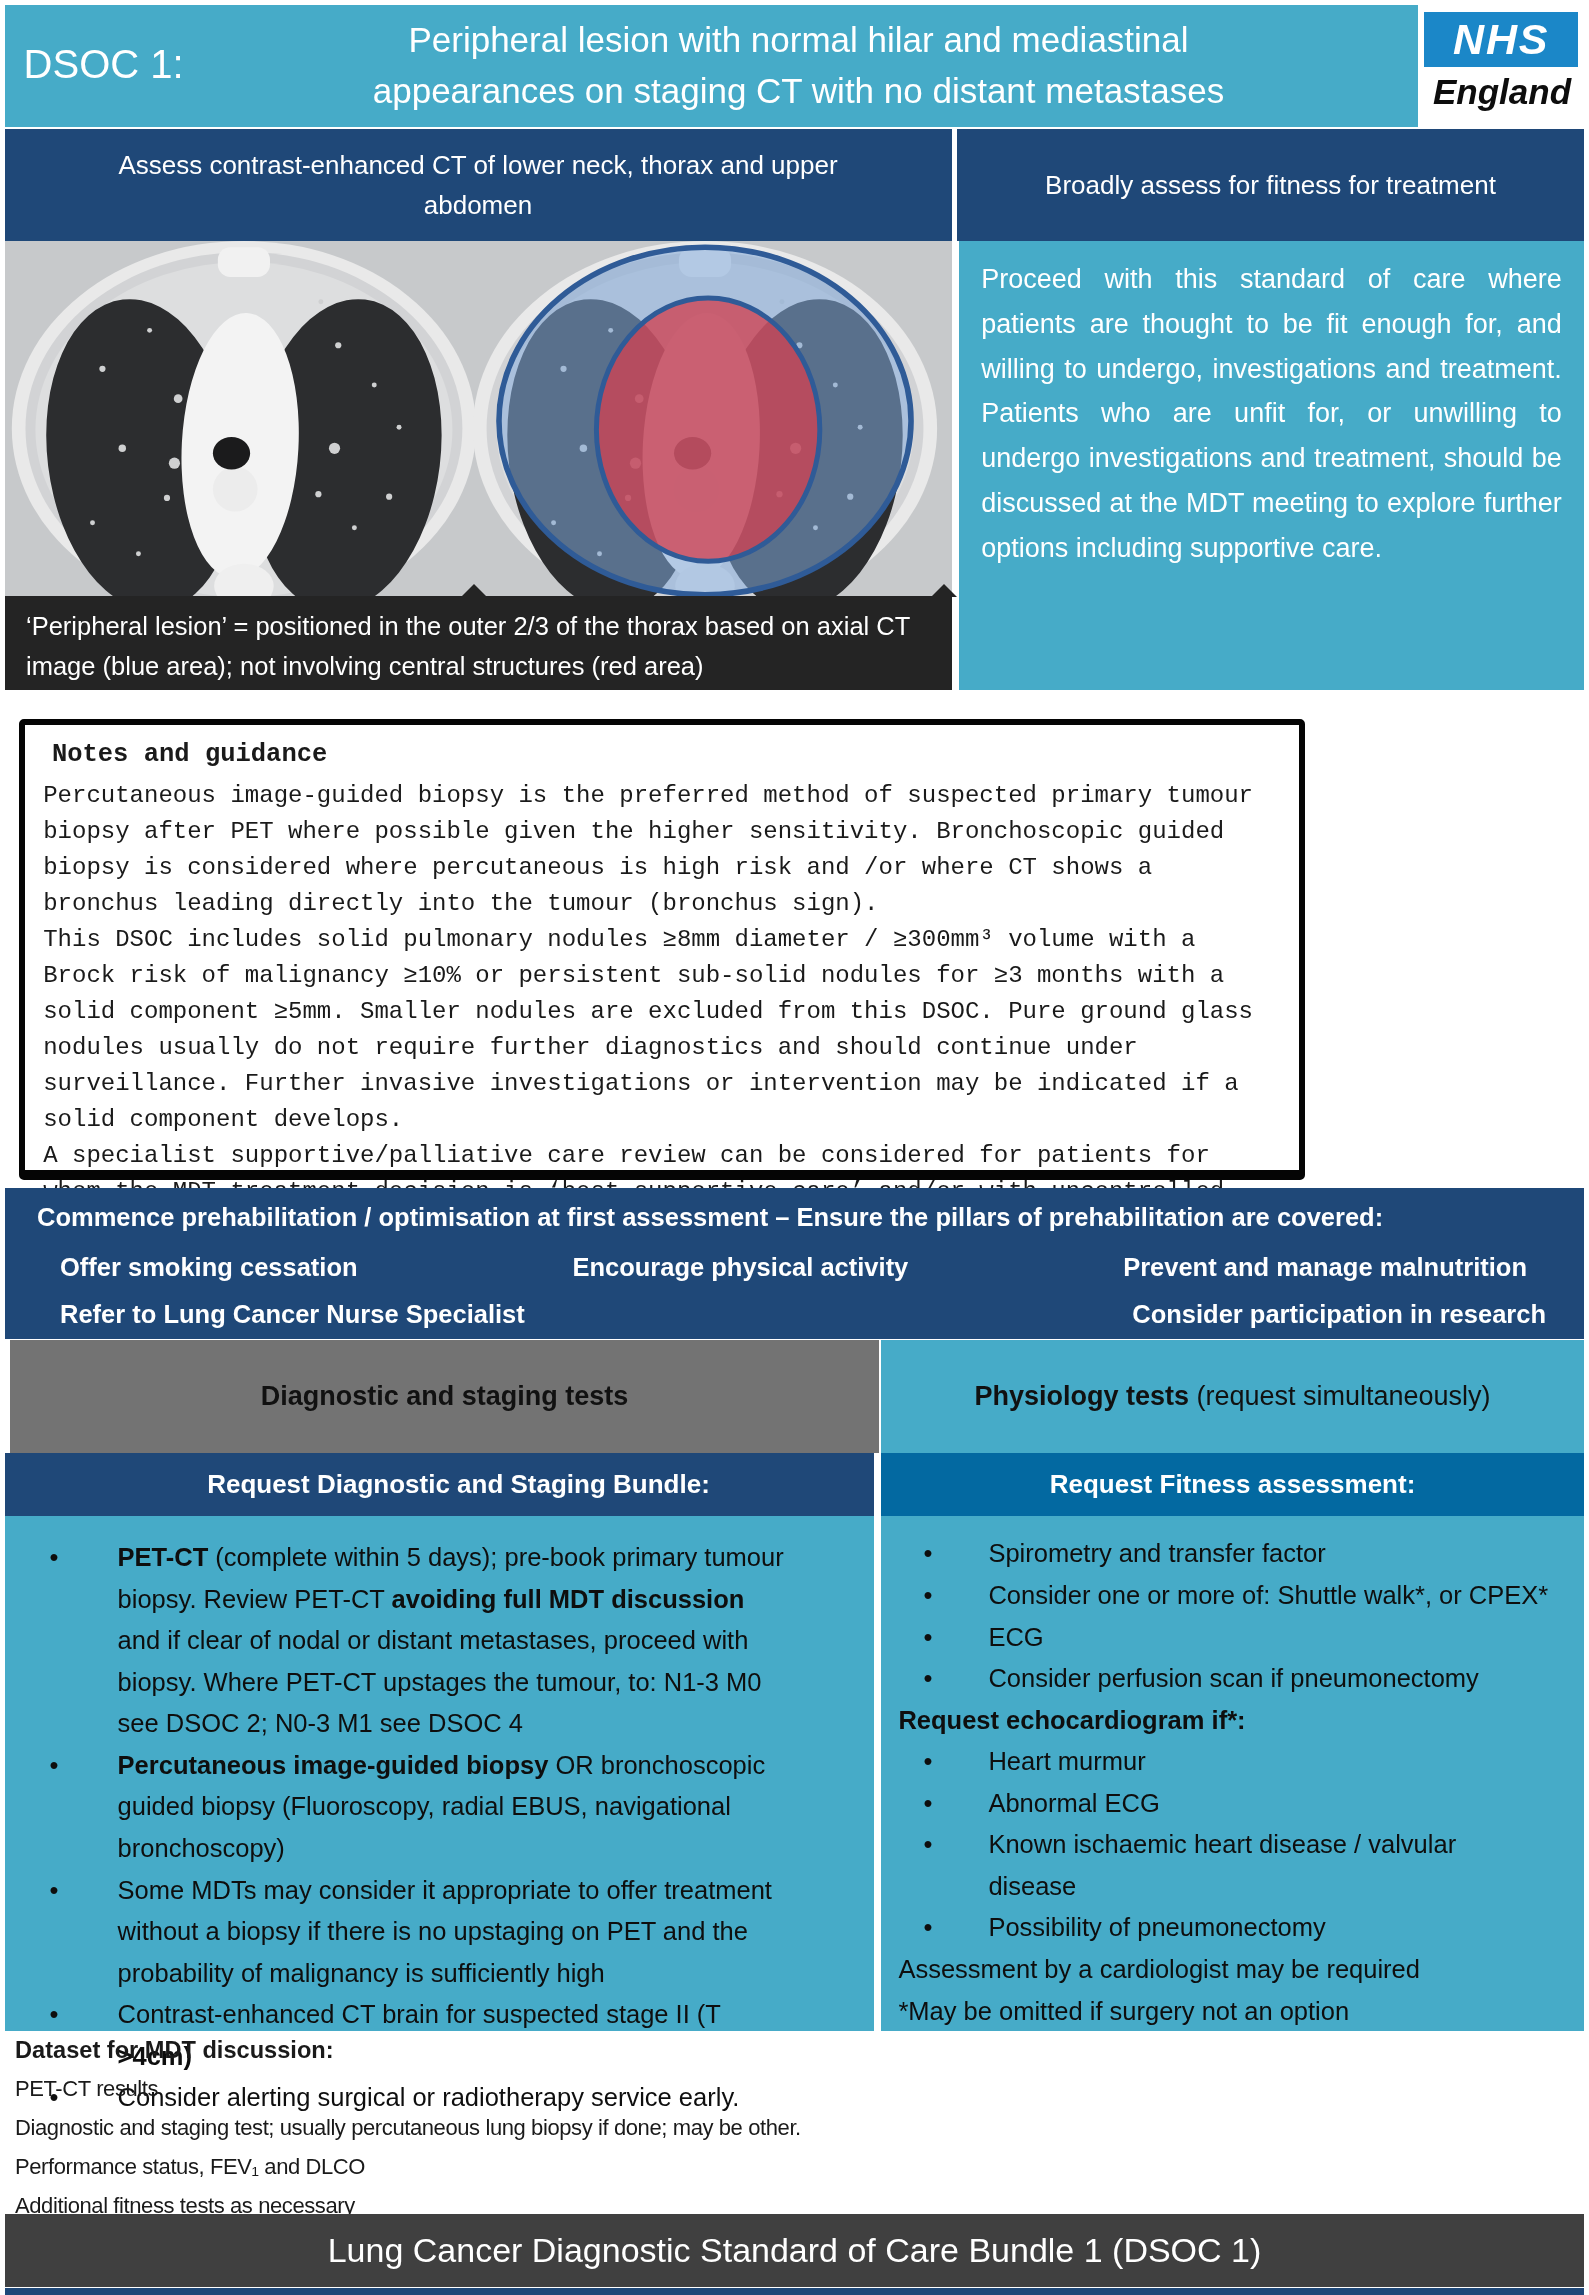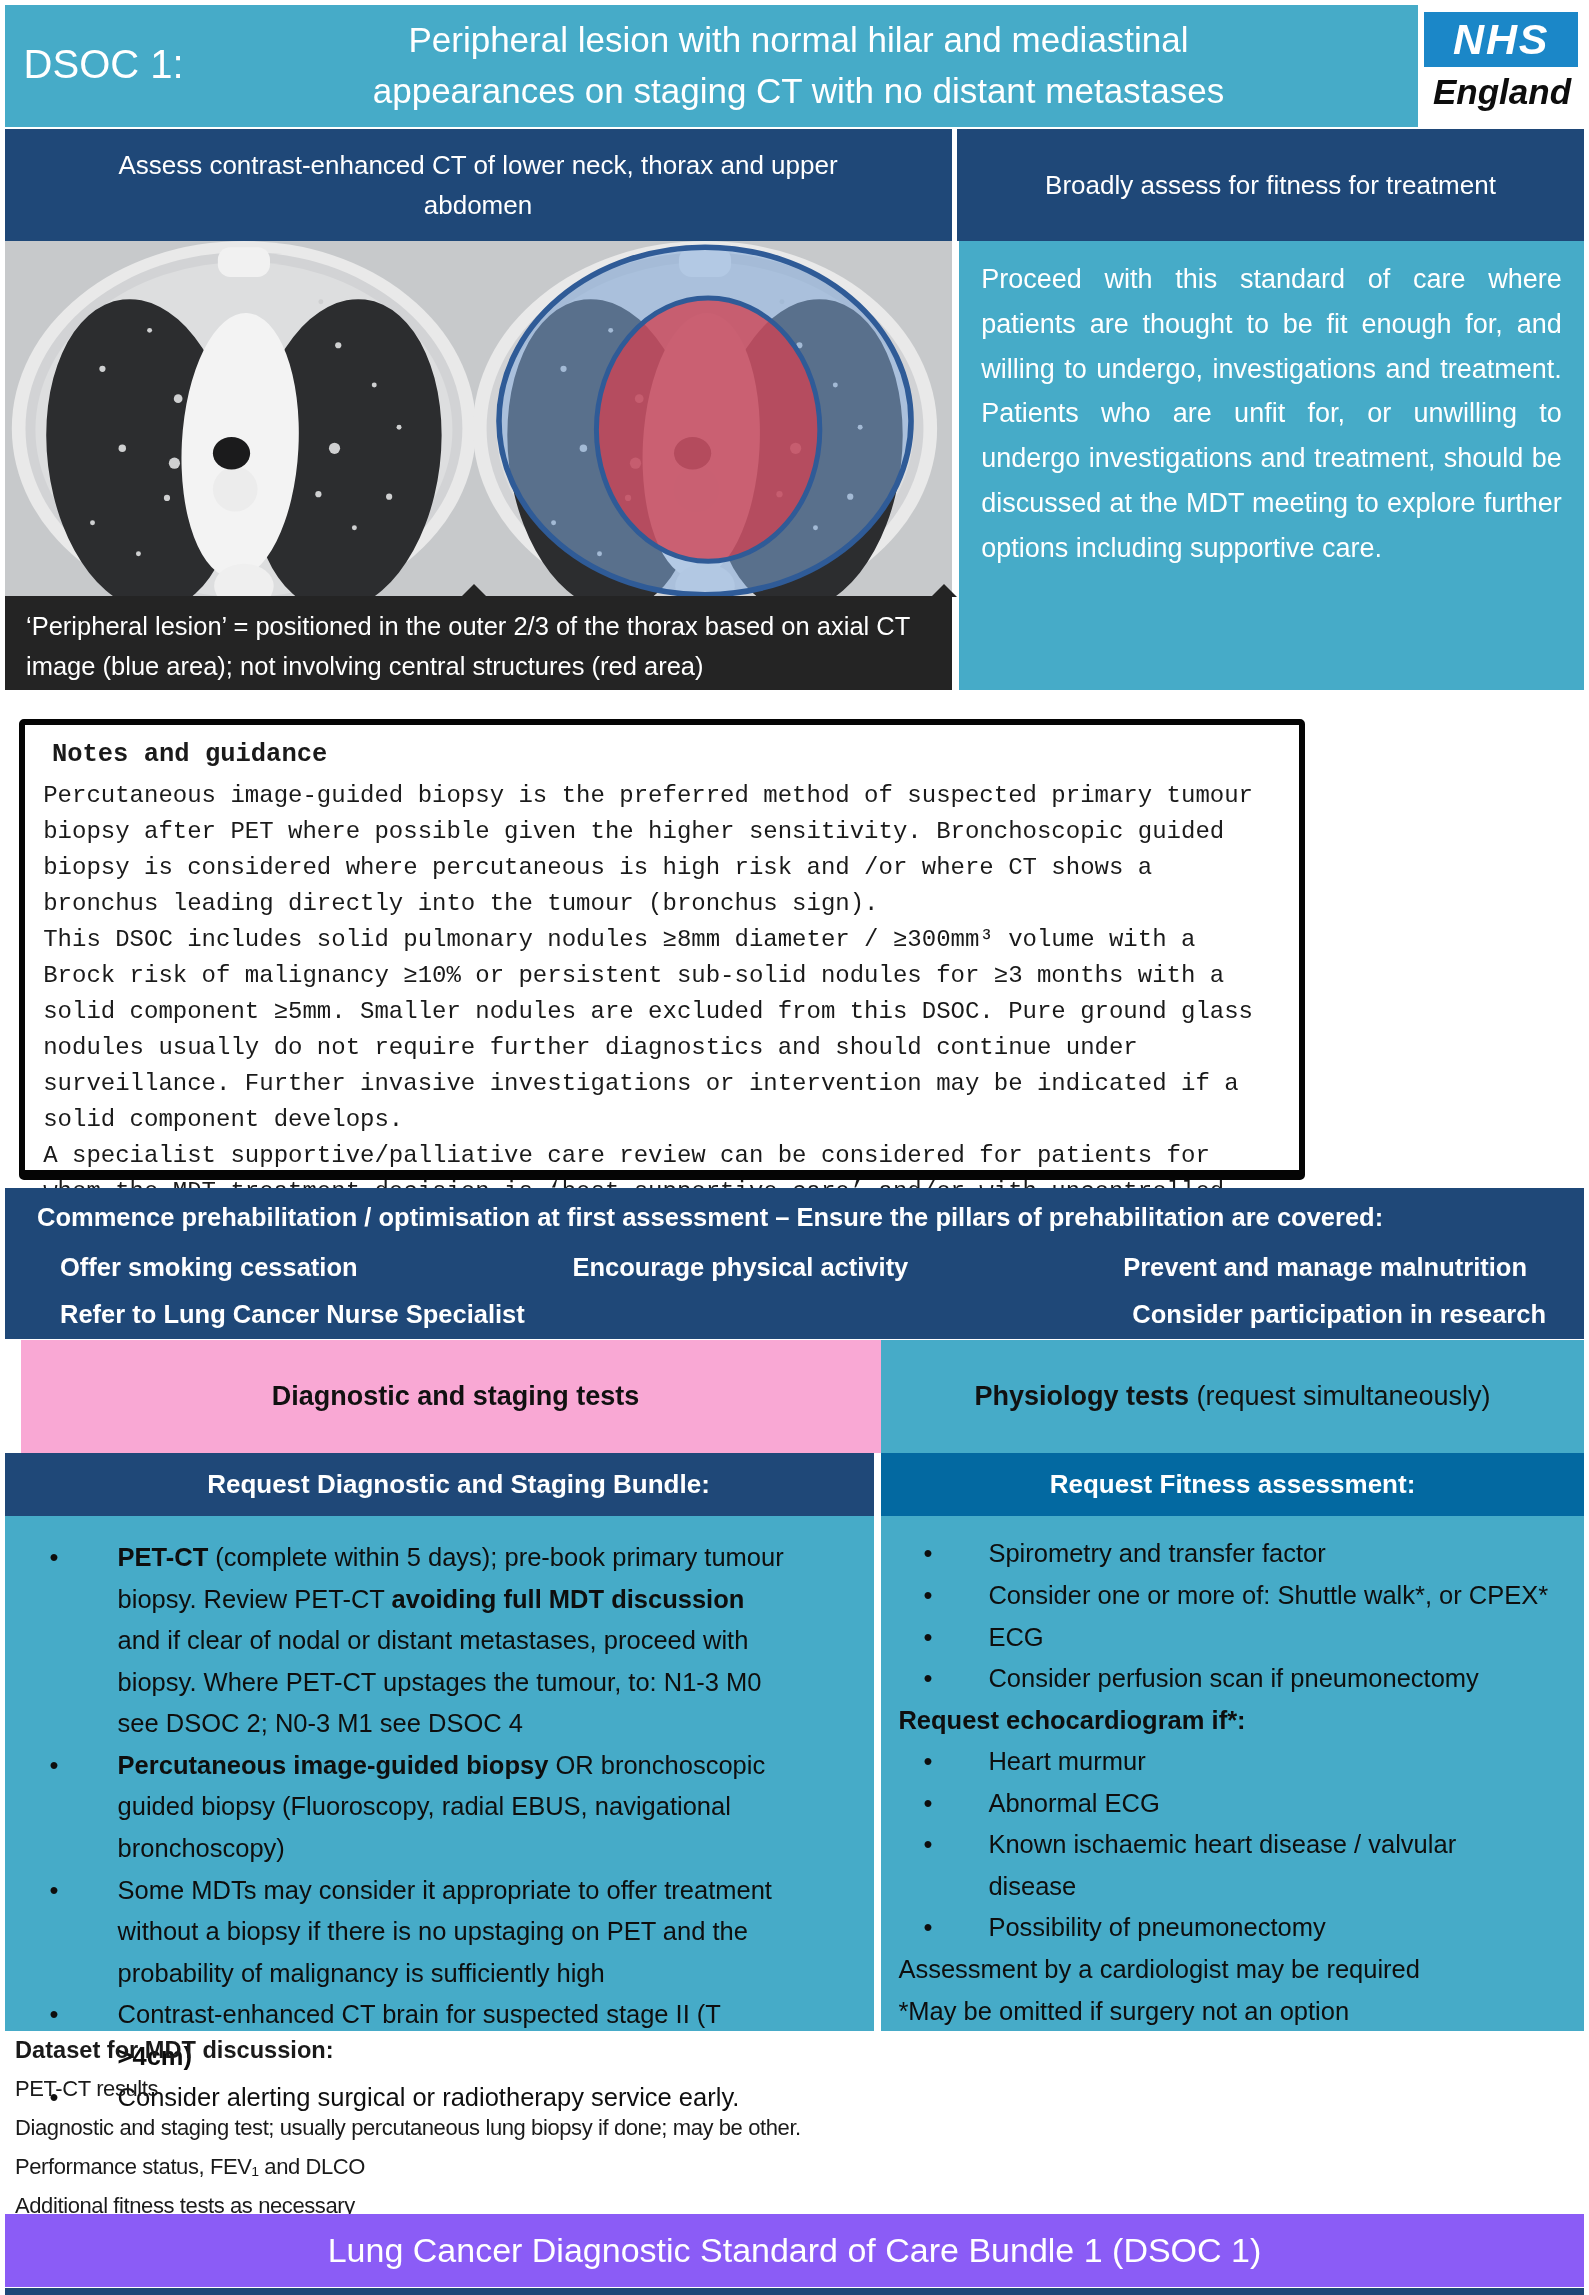--- a/index.html
+++ b/index.html
@@ -53,21 +53,21 @@
   .prehab-title{position:absolute;left:32px;top:15px;font-weight:bold;font-size:25.5px;}
   .pillars{position:absolute;left:0;top:65px;width:100%;display:flex;
            justify-content:space-between;padding:0 57px 0 55px;box-sizing:border-box;
            font-weight:bold;font-size:25.5px;}
   .prehab-row3{position:absolute;left:0;bottom:10px;width:100%;display:flex;
                justify-content:space-between;padding:0 38px 0 55px;box-sizing:border-box;
                font-weight:bold;font-size:25.5px;}
 
   
   .col-gap{left:874px;top:1340px;width:7.4px;height:692px;background:#ffffff;}
-  .teal-head-left{left:21px;top:1340px;width:869px;height:113px;background:#f9a8d4;
+  .teal-head-left{left:10px;top:1340px;width:869px;height:113px;background:#737373;
                   display:flex;align-items:center;justify-content:center;}
   .teal-head-right{left:881px;top:1340px;width:703px;height:113px;background:#46abc8;
                    display:flex;align-items:center;justify-content:center;}
   .teal-head-left span,.teal-head-right span{color:#111;font-size:27px;}
   .bold{font-weight:bold;}
   .blue-head-left{left:5px;top:1453px;width:869px;height:63px;background:#1f4878;
                   display:flex;align-items:center;justify-content:center;color:#fff;
                   font-weight:bold;font-size:26px;padding-left:38px;}
   .blue-head-right{left:881px;top:1453px;width:703px;height:63px;background:#0369a1;
                    display:flex;align-items:center;justify-content:center;color:#fff;
@@ -82,21 +82,21 @@
   .bullets-right .marker{width:65px;padding-left:25px;}
   .li .txt{flex:1;}
   .b{font-weight:bold;}
 
   
   .dataset{left:15px;top:2037px;width:1428px;}
   .dataset-heading{font-weight:bold;font-size:23.6px;margin-bottom:12.4px;}
   .dataset-line{font-size:22px;margin-bottom:13px;letter-spacing:-0.4px;}
 
   
-  .footer{left:5px;top:2214px;width:1579px;height:73px;background:#8b5cf6;display:flex;
+  .footer{left:5px;top:2214px;width:1579px;height:73px;background:#404040;display:flex;
           align-items:center;justify-content:center;color:#fff;font-size:34px;}
   .bottom-strip{left:5px;top:2288px;width:1579px;height:7.4px;background:#1f4878;}
 </style>
 </head>
 <body>
 
 <div class="page">
 
   <div class="abs header">
     <div class="dsoc-label">DSOC 1:</div>

